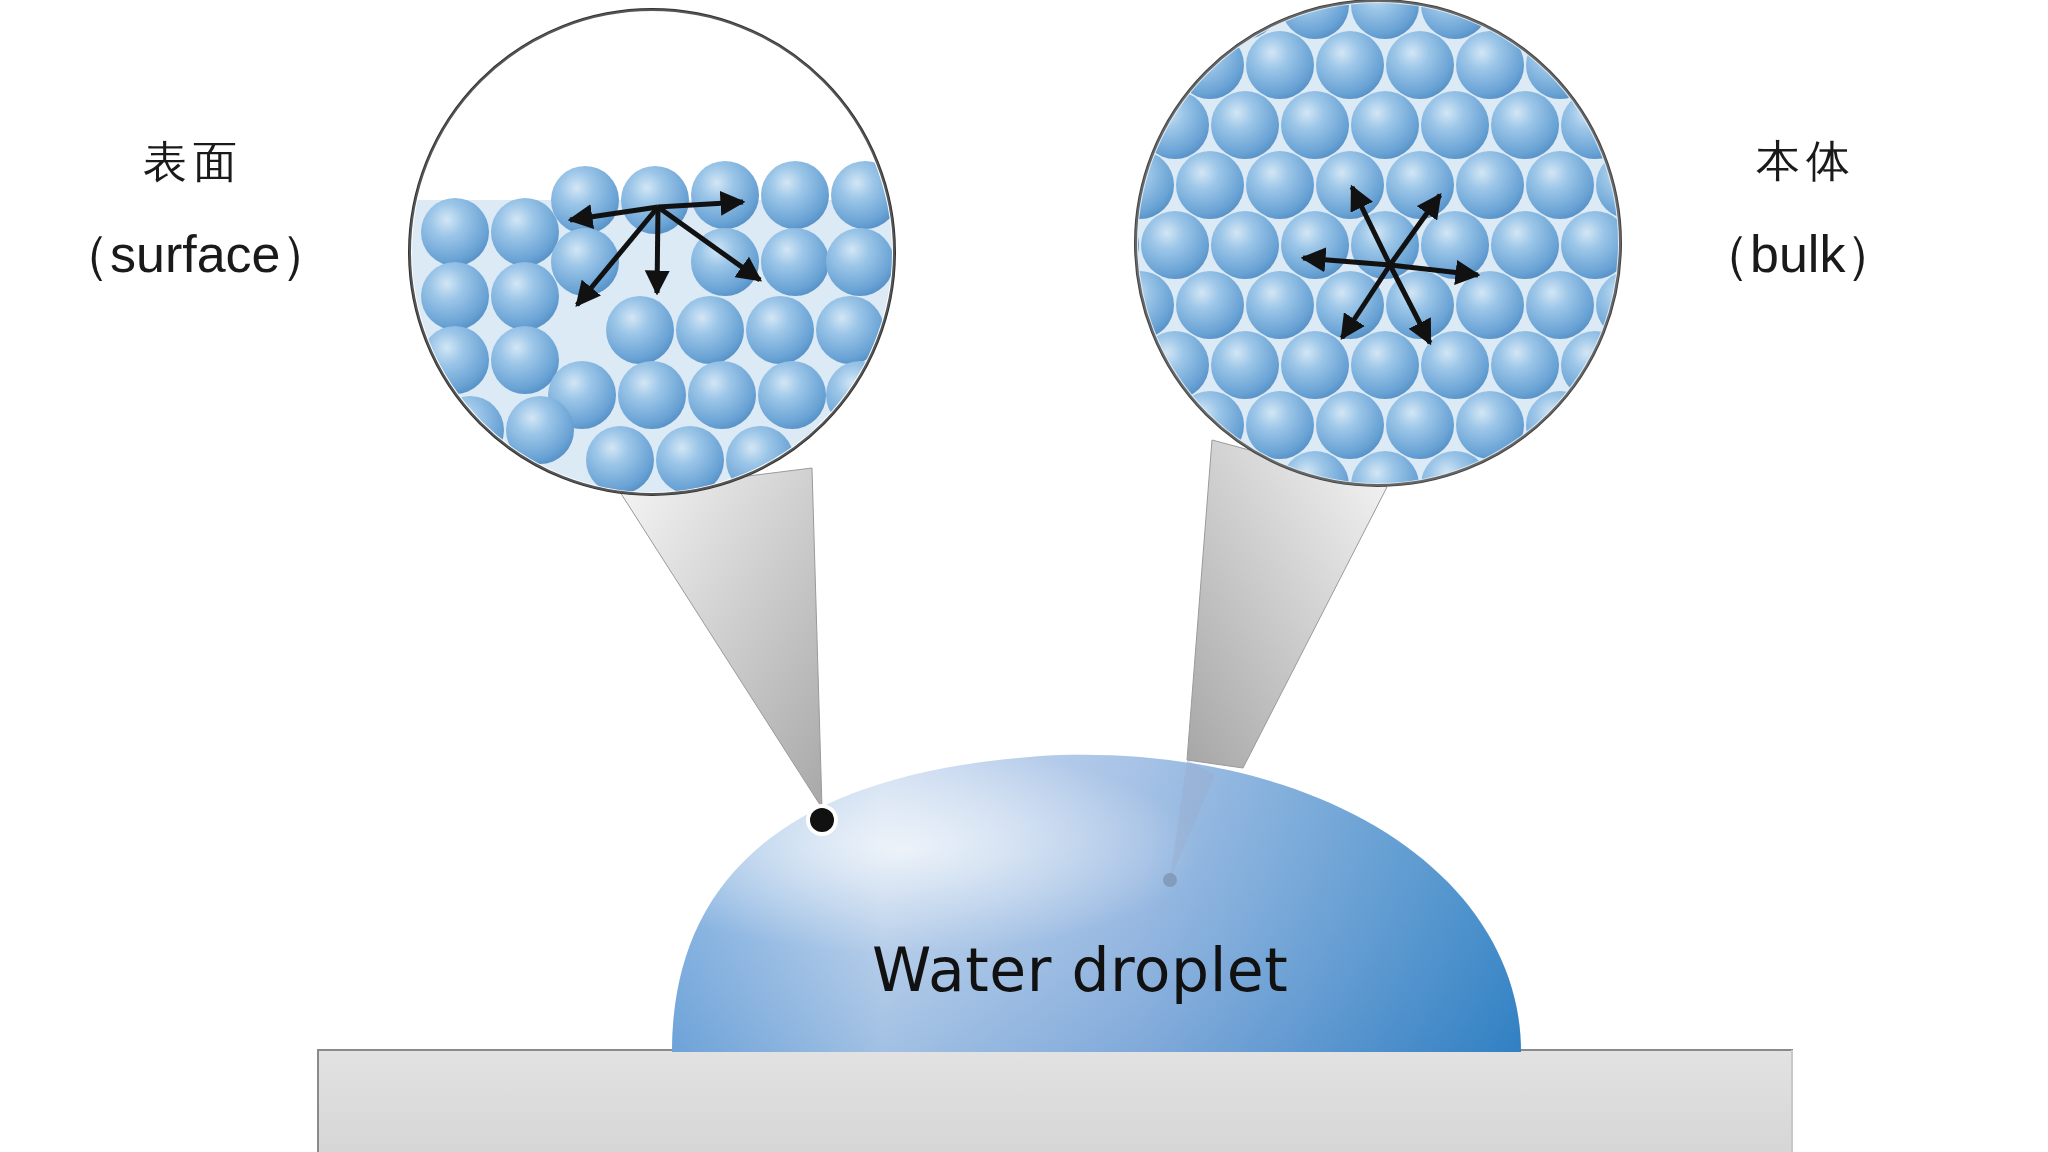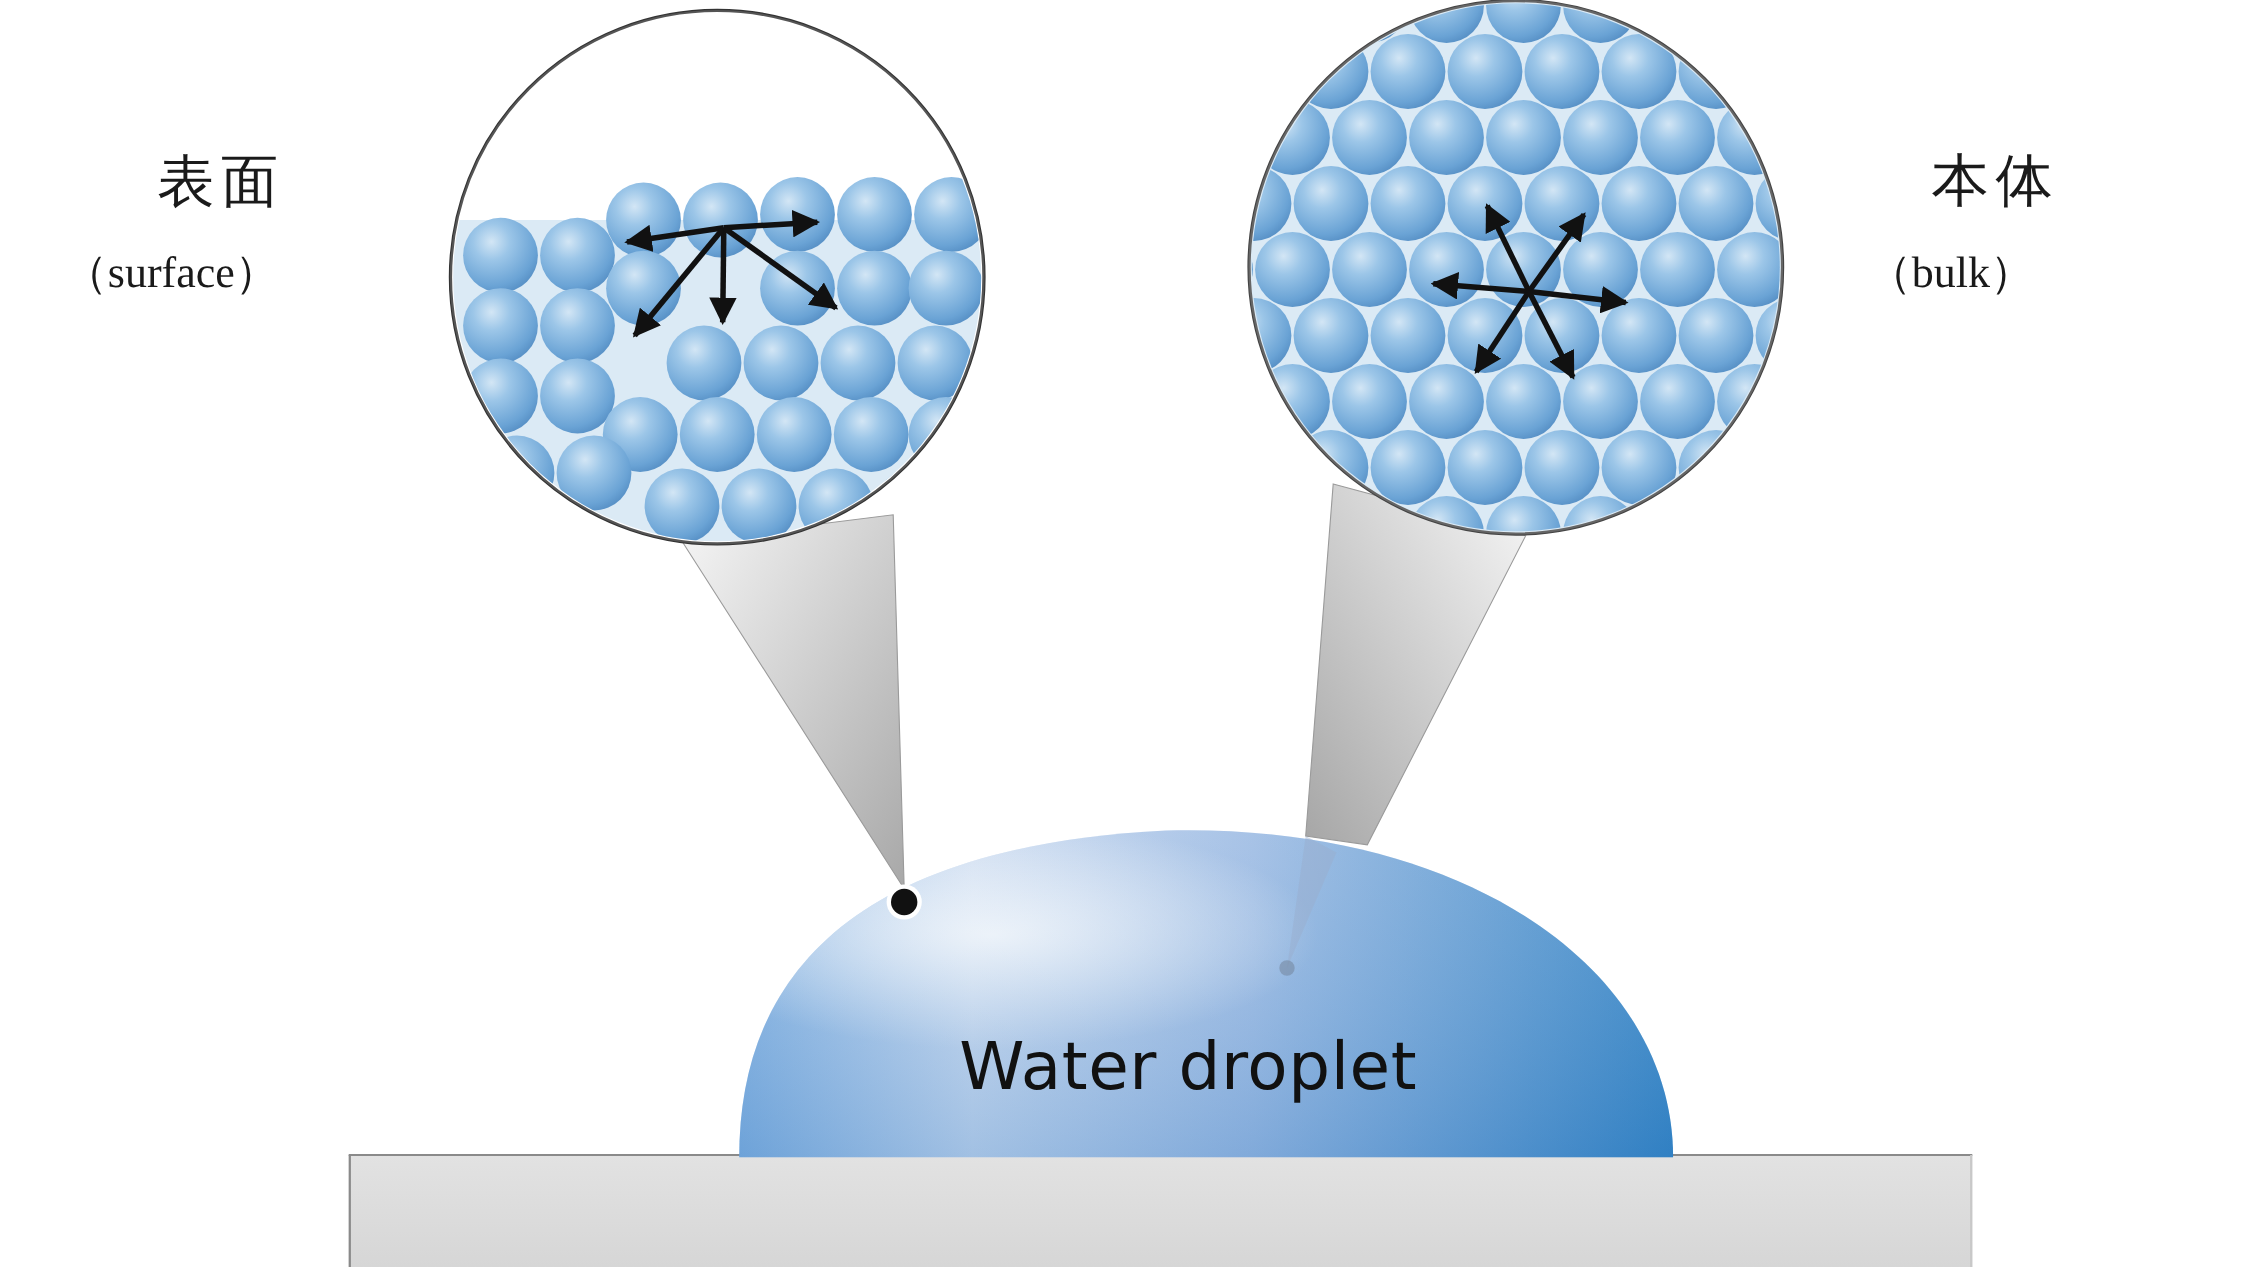--- a/index.html
+++ b/index.html
@@ -1,20 +1,20 @@
 <!DOCTYPE html>
 <html><head>
 <meta charset="utf-8">
 <style>
   html, body { margin: 0; padding: 0; background: #ffffff; }
   body { width: 2048px; height: 1152px; position: relative; overflow: hidden; font-family: "Liberation Sans", sans-serif; }
   #scene { position: absolute; left: 0; top: 0; width: 2048px; height: 1152px; }
   .label { position: absolute; color: #1a1a1a; white-space: nowrap; }
-  .label-cn { font-family: "DejaVu Serif", serif; font-size: 52px; letter-spacing: 6px; line-height: 1; }
-  .label-en { font-family: Liberation Serif, serif; font-size: 40px; line-height: 1; }
+  .label-cn { font-family: "DejaVu Serif", serif; font-size: 44px; letter-spacing: 6px; line-height: 1; }
+  .label-en { font-family: Liberation Sans, sans-serif; font-size: 52px; line-height: 1; }
   #surface-cn { left: 143px; top: 140px; }
   #surface-en { left: 58px; top: 228px; }
   #bulk-cn { left: 1756px; top: 140px; font-family: Liberation Serif, serif; }
   #bulk-en { left: 1698px; top: 228px; text-align: right; }
   #droplet-label { position: absolute; left: 872px; top: 940px; font-family: "DejaVu Sans", sans-serif; font-size: 60px; color: #111; letter-spacing: 0.5px; white-space: nowrap; line-height: 1; }
 </style>
 </head>
 <body>
 
 <svg id="scene" xmlns="http://www.w3.org/2000/svg" width="2048" height="1152" viewBox="0 0 2048 1152">

